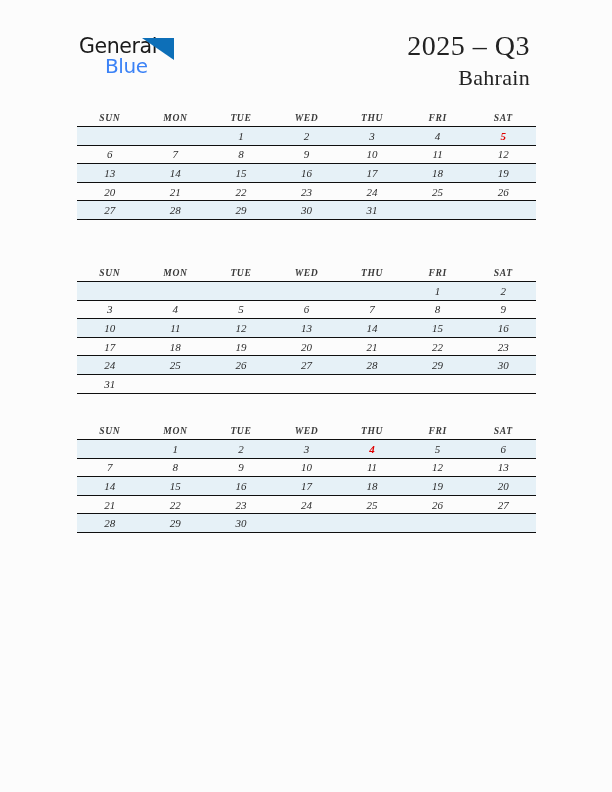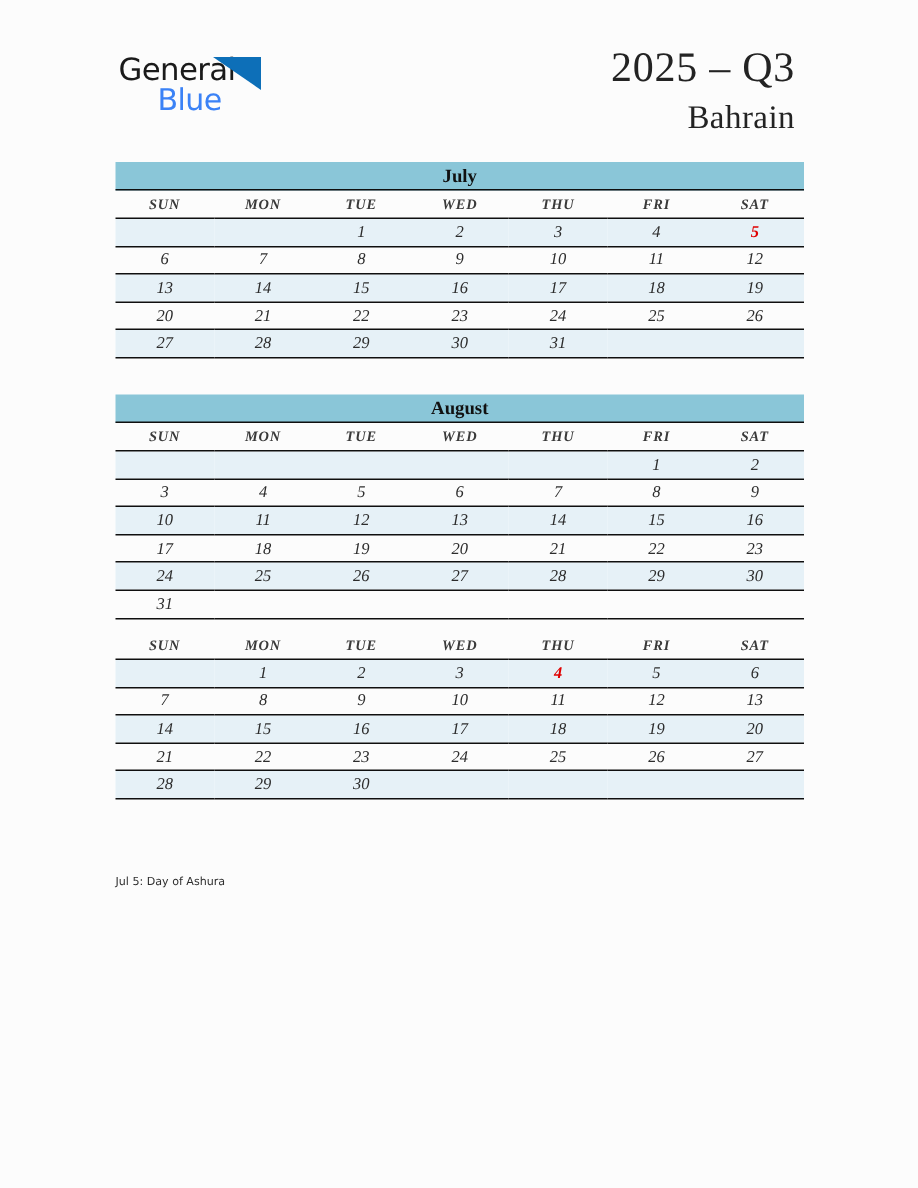--- a/index.html
+++ b/index.html
@@ -174,21 +174,20 @@
   </div>
 
   <div id="title-block">
     <div id="quarter-title">2025 – Q3</div>
     <div id="region-title">Bahrain</div>
   </div>
 
 </div>
 
 <div class="month-block" id="month-0">
-    <div class="month-name-bar">July</div>
     <table class="cal">
       <thead>
         <tr>
           <th>SUN</th>
           <th>MON</th>
           <th>TUE</th>
           <th>WED</th>
           <th>THU</th>
           <th>FRI</th>
           <th>SAT</th>
@@ -237,21 +236,20 @@
           <td>29</td>
           <td>30</td>
           <td>31</td>
           <td></td>
           <td></td>
         </tr>
       </tbody>
     </table>
   </div>
 <div class="month-block" id="month-1">
-    <div class="month-name-bar">August</div>
     <table class="cal">
       <thead>
         <tr>
           <th>SUN</th>
           <th>MON</th>
           <th>TUE</th>
           <th>WED</th>
           <th>THU</th>
           <th>FRI</th>
           <th>SAT</th>
@@ -372,14 +370,13 @@
           <td></td>
           <td></td>
           <td></td>
           <td></td>
         </tr>
       </tbody>
     </table>
   </div>
 
 <div id="footnotes">
-    <div class="footnote">Jul 5: Day of Ashura</div>
   </div>
 
 </body></html>

